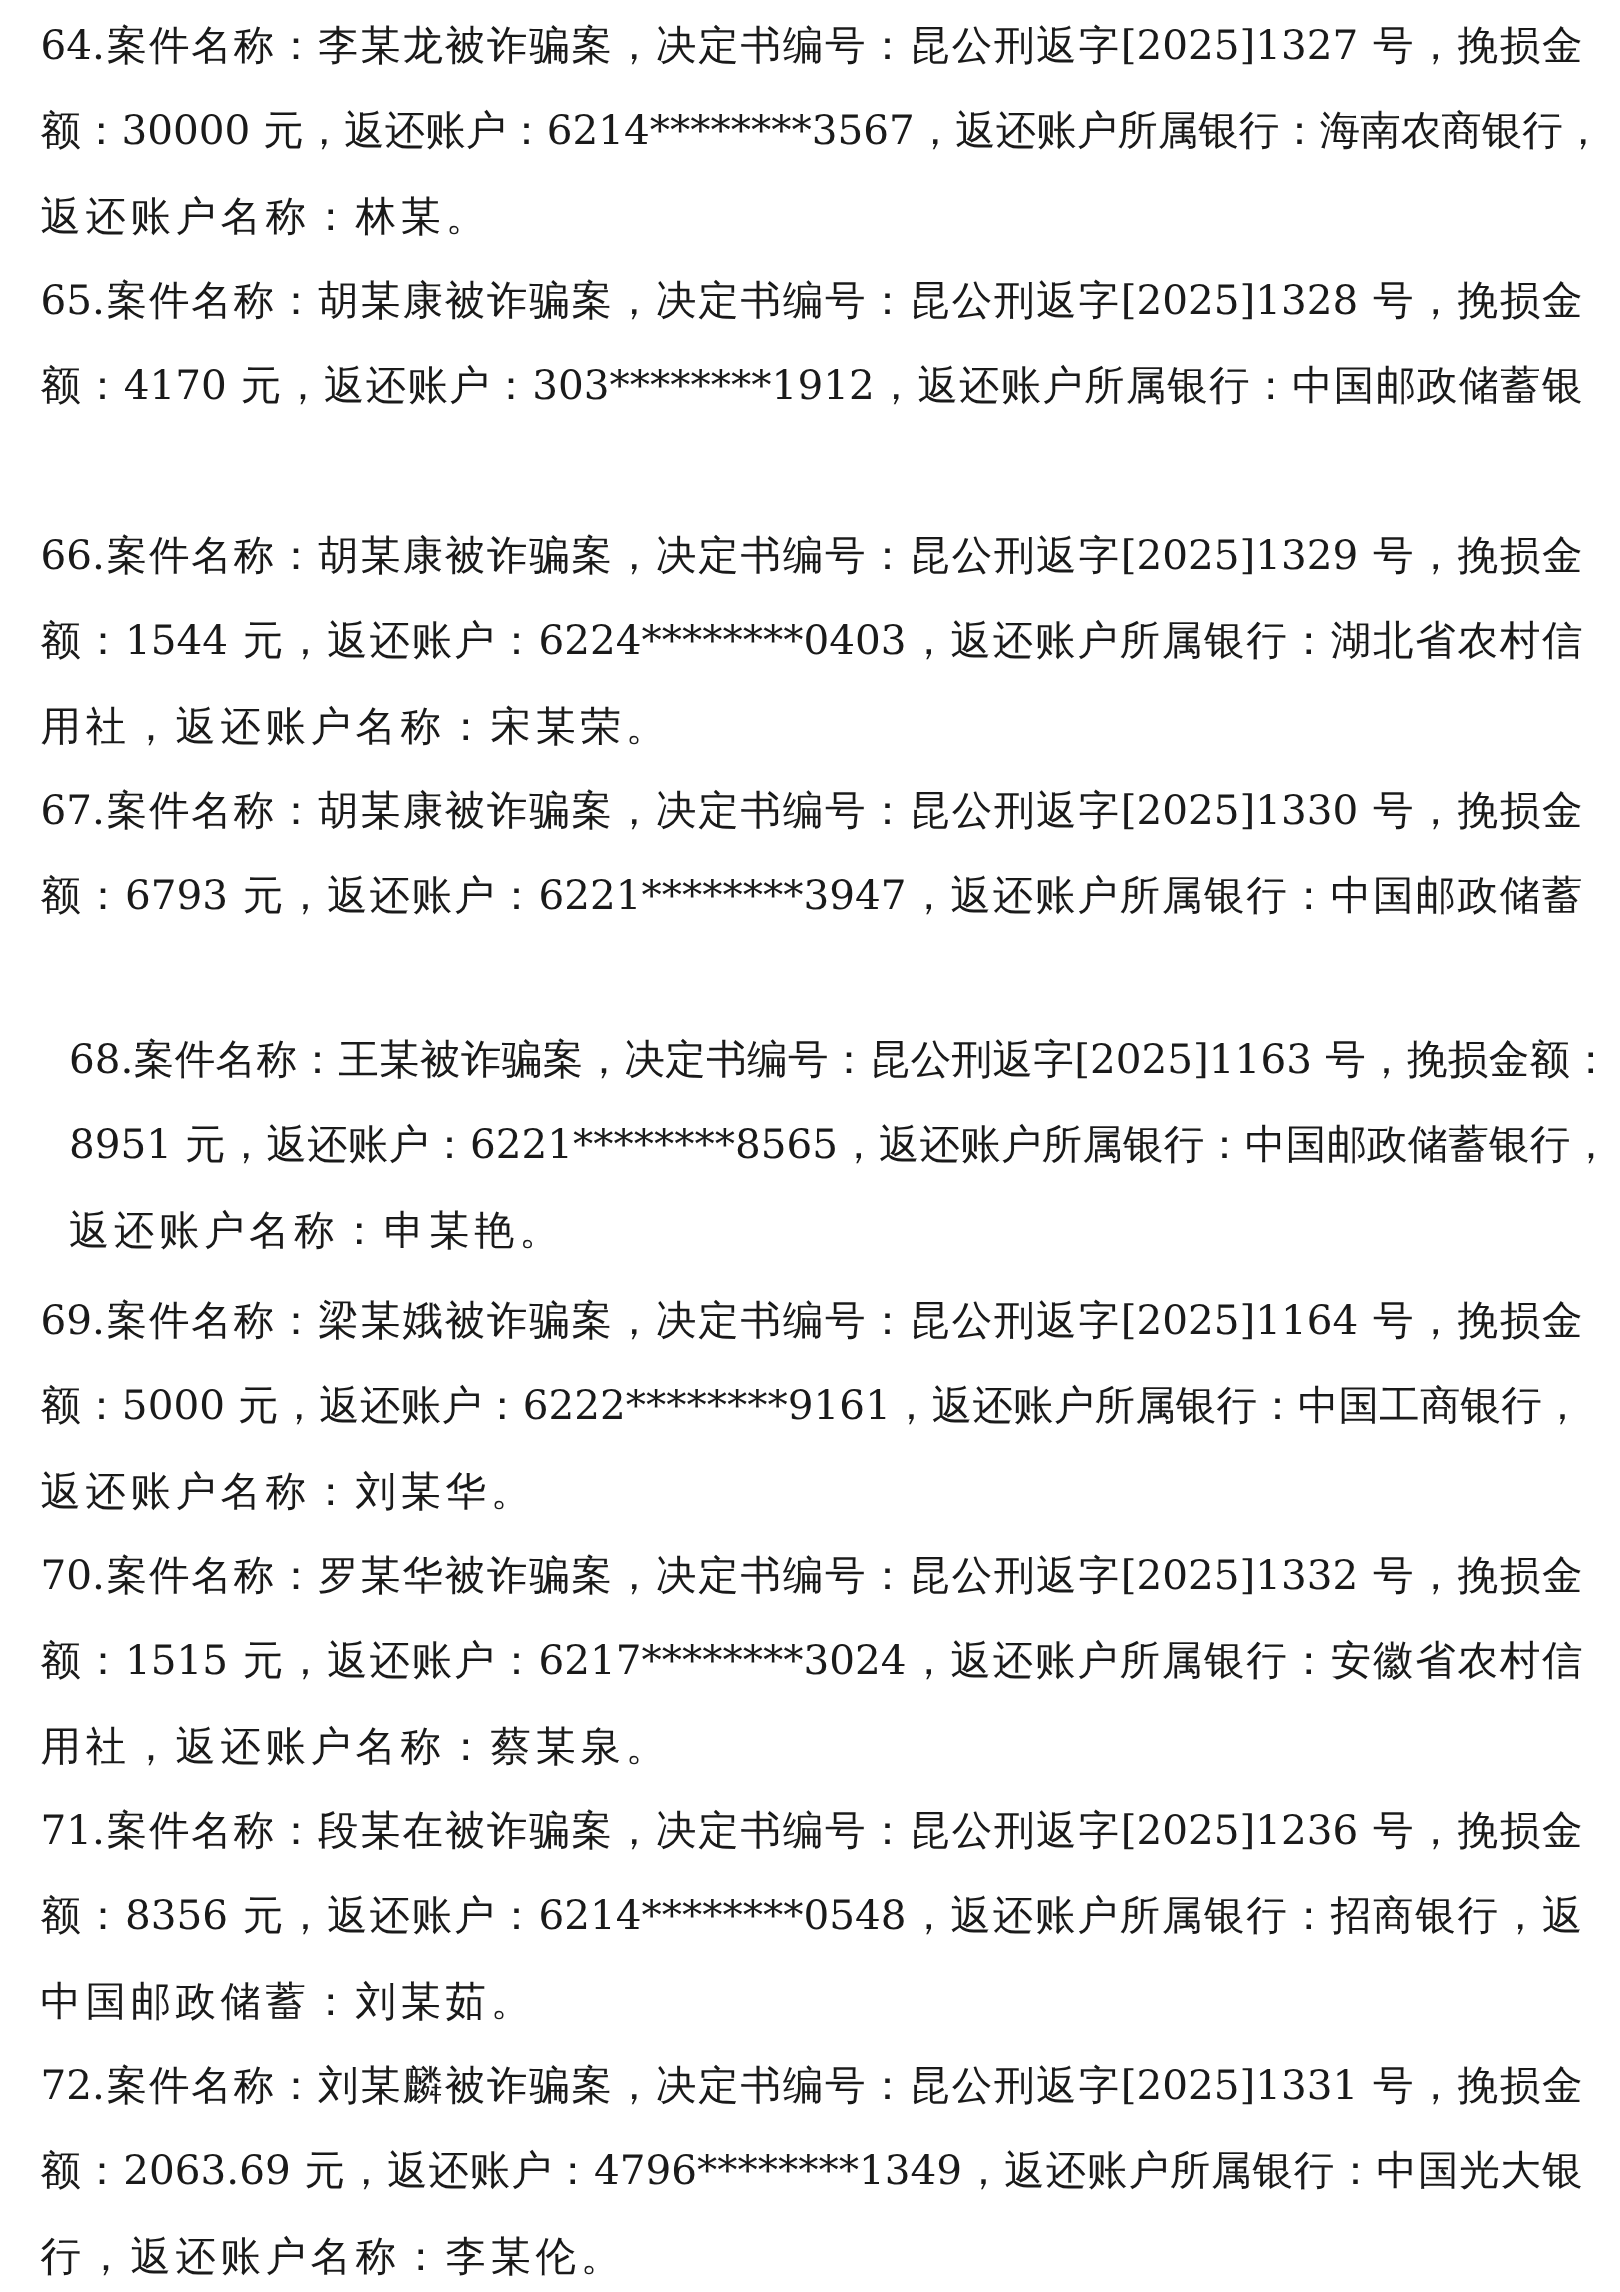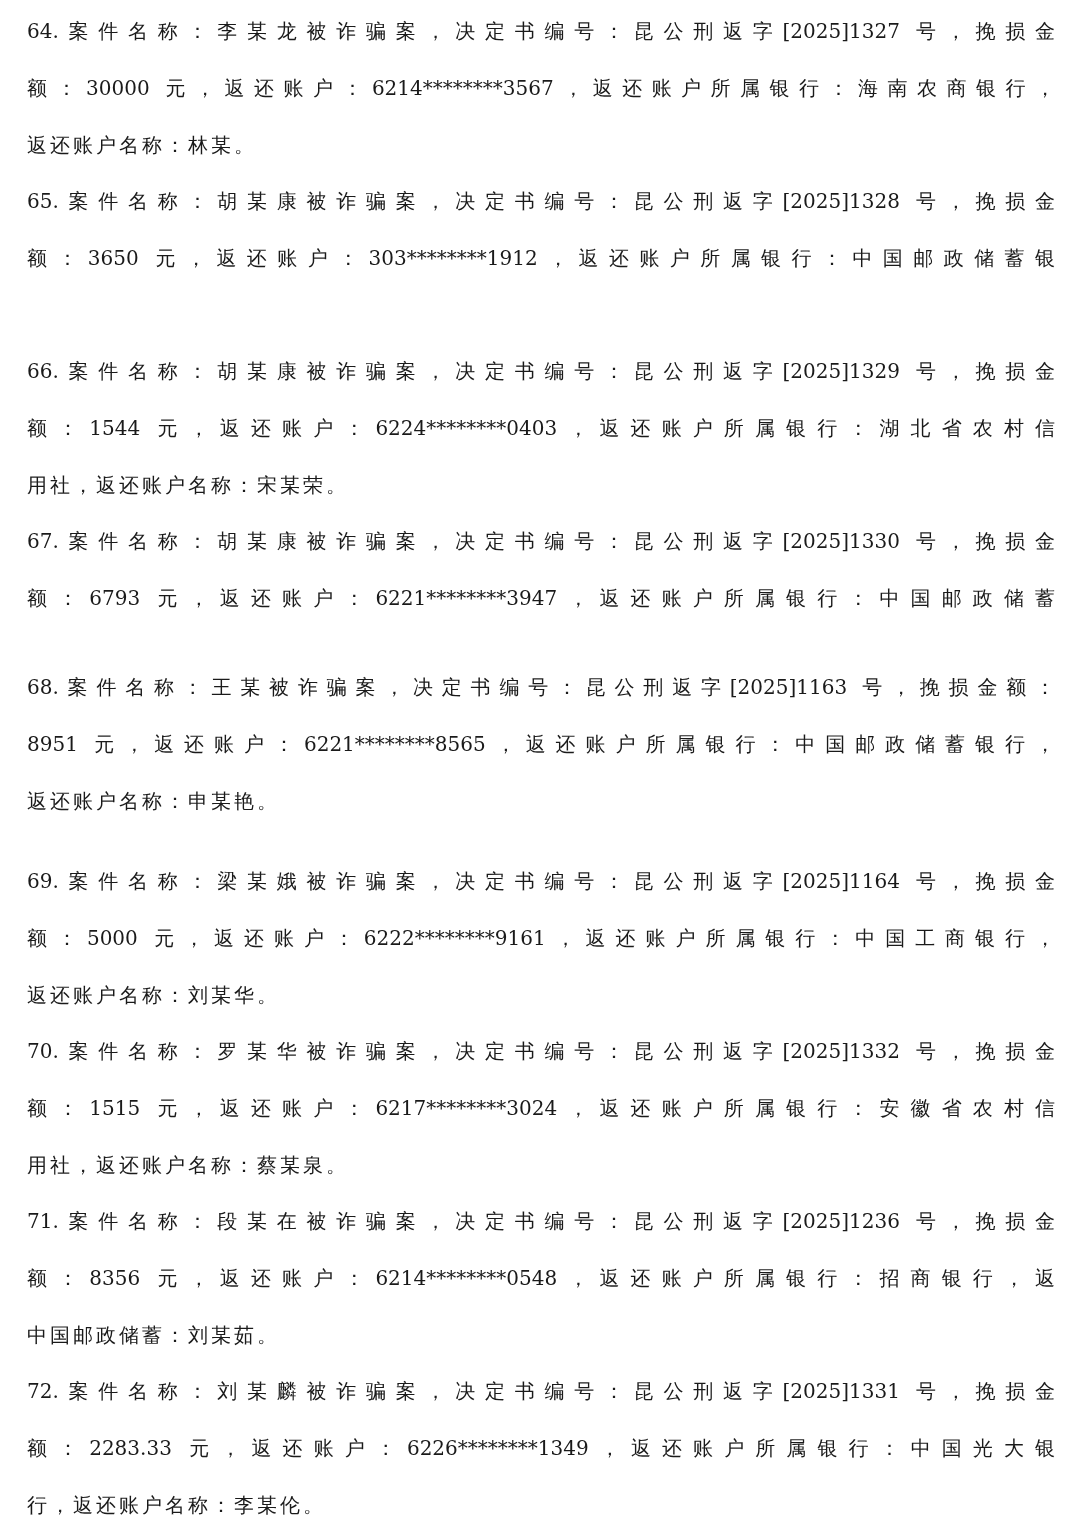--- a/index.html
+++ b/index.html
@@ -25,21 +25,21 @@
       position: absolute;
       left: 0;
       width: 1028px;
       height: 170px;
     }
     .line {
       position: absolute;
       left: 0;
       height: 56px;
       line-height: 56px;
-      font-size: 20px;
+      font-size: 27px;
       white-space: nowrap;
       letter-spacing: 3px;
     }
     .line.l1 { top: 3px; }
     .line.l2 { top: 60px; }
     .line.l3 { top: 117px; }
     .line.justify {
       width: 1028px;
       text-align: justify;
       text-align-last: justify;
@@ -52,35 +52,35 @@
 <div class="page">
 
   <div class="entry" style="top:0px;">
     <div class="line l1 justify">64.案件名称：李某龙被诈骗案，决定书编号：昆公刑返字[2025]1327 号，挽损金</div>
     <div class="line l2 justify">额：30000 元，返还账户：6214********3567，返还账户所属银行：海南农商银行，</div>
     <div class="line l3">返还账户名称：林某。</div>
   </div>
 
   <div class="entry" style="top:170px;text-decoration:underline;">
     <div class="line l1 justify">65.案件名称：胡某康被诈骗案，决定书编号：昆公刑返字[2025]1328 号，挽损金</div>
-    <div class="line l2 justify">额：3650 元，返还账户：303********1912，返还账户所属银行：中国邮政储蓄银</div>
+    <div class="line l2 justify">额：4170 元，返还账户：303********1912，返还账户所属银行：中国邮政储蓄银</div>
   </div>
 
   <div class="entry" style="top:340px;">
     <div class="line l1 justify">66.案件名称：胡某康被诈骗案，决定书编号：昆公刑返字[2025]1329 号，挽损金</div>
     <div class="line l2 justify">额：1544 元，返还账户：6224********0403，返还账户所属银行：湖北省农村信</div>
     <div class="line l3">用社，返还账户名称：宋某荣。</div>
   </div>
 
   <div class="entry" style="top:510px;">
     <div class="line l1 justify">67.案件名称：胡某康被诈骗案，决定书编号：昆公刑返字[2025]1330 号，挽损金</div>
     <div class="line l2 justify">额：6793 元，返还账户：6221********3947，返还账户所属银行：中国邮政储蓄</div>
   </div>
 
-  <div class="entry" style="top:656px;">
+  <div class="entry" style="top:676px;margin-left:19px;">
     <div class="line l1 justify">68.案件名称：王某被诈骗案，决定书编号：昆公刑返字[2025]1163 号，挽损金额：</div>
     <div class="line l2 justify">8951 元，返还账户：6221********8565，返还账户所属银行：中国邮政储蓄银行，</div>
     <div class="line l3">返还账户名称：申某艳。</div>
   </div>
 
   <div class="entry" style="top:850px;">
     <div class="line l1 justify">69.案件名称：梁某娥被诈骗案，决定书编号：昆公刑返字[2025]1164 号，挽损金</div>
     <div class="line l2 justify">额：5000 元，返还账户：6222********9161，返还账户所属银行：中国工商银行，</div>
     <div class="line l3">返还账户名称：刘某华。</div>
   </div>
@@ -92,17 +92,17 @@
   </div>
 
   <div class="entry" style="top:1190px;">
     <div class="line l1 justify">71.案件名称：段某在被诈骗案，决定书编号：昆公刑返字[2025]1236 号，挽损金</div>
     <div class="line l2 justify">额：8356 元，返还账户：6214********0548，返还账户所属银行：招商银行，返</div>
     <div class="line l3">中国邮政储蓄：刘某茹。</div>
   </div>
 
   <div class="entry" style="top:1360px;">
     <div class="line l1 justify">72.案件名称：刘某麟被诈骗案，决定书编号：昆公刑返字[2025]1331 号，挽损金</div>
-    <div class="line l2 justify">额：2283.33 元，返还账户：6226********1349，返还账户所属银行：中国光大银</div>
+    <div class="line l2 justify">额：2063.69 元，返还账户：4796********1349，返还账户所属银行：中国光大银</div>
     <div class="line l3">行，返还账户名称：李某伦。</div>
   </div>
 
 </div>
 
 </body></html>

